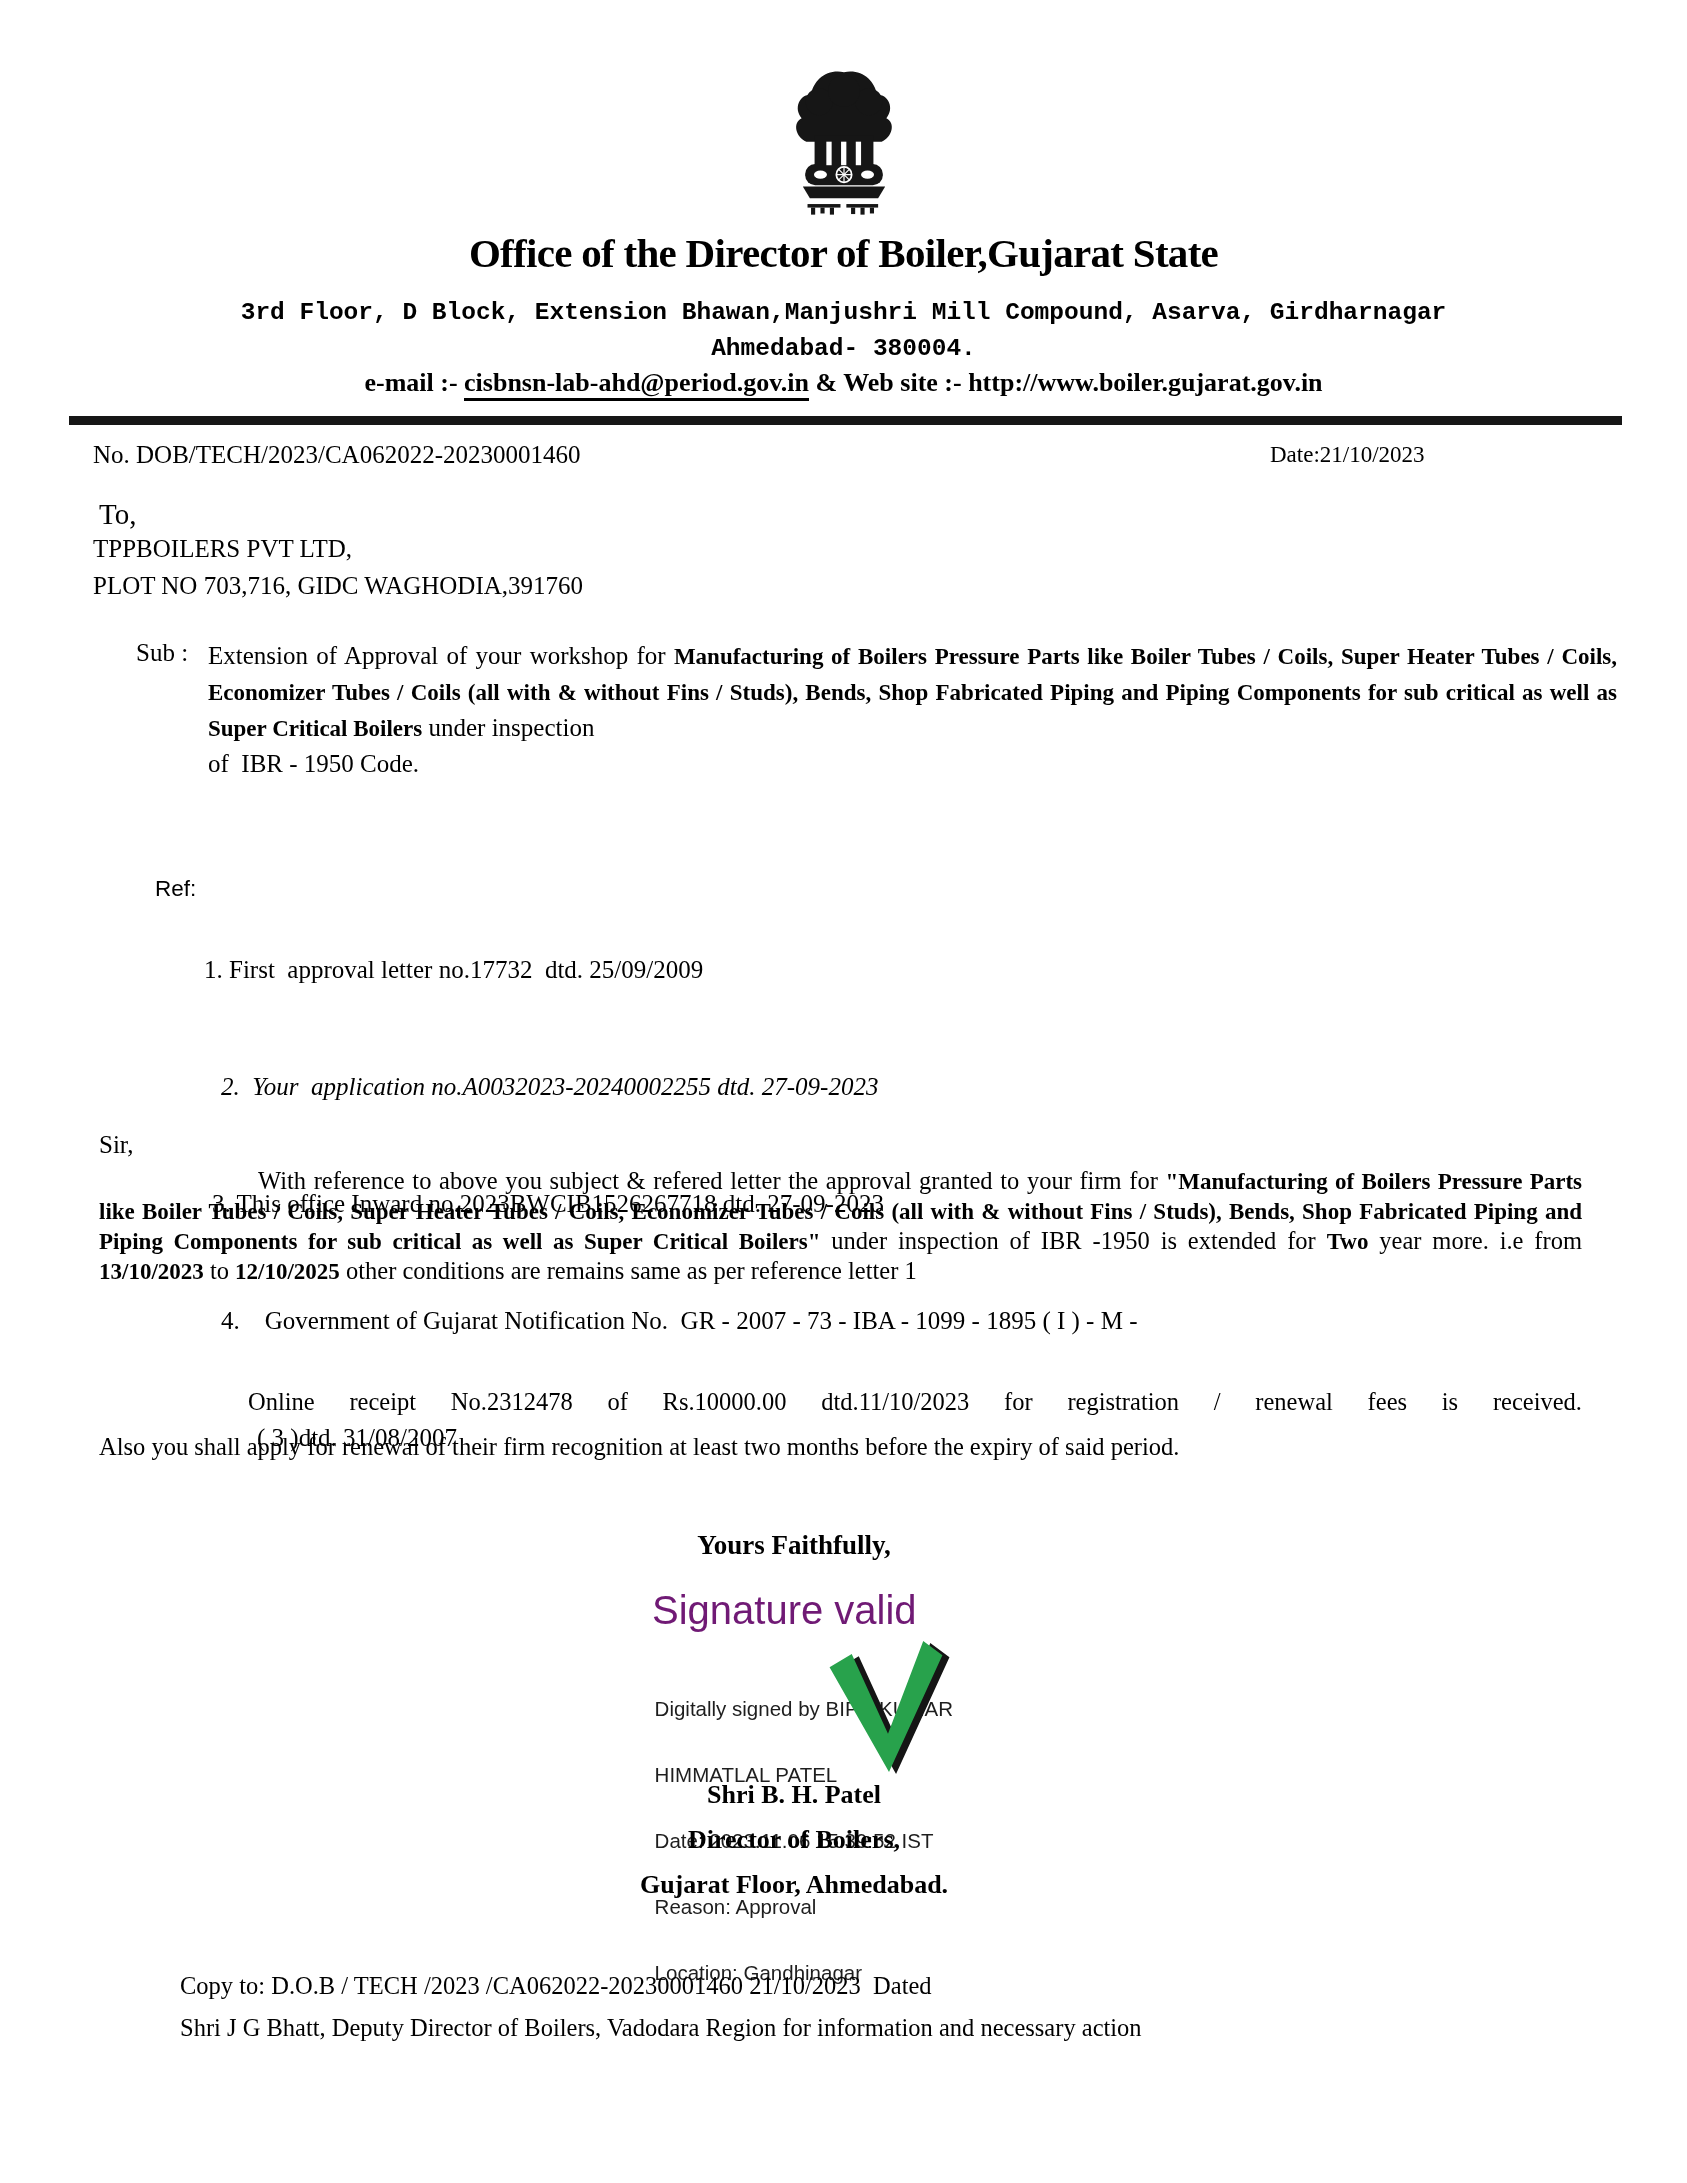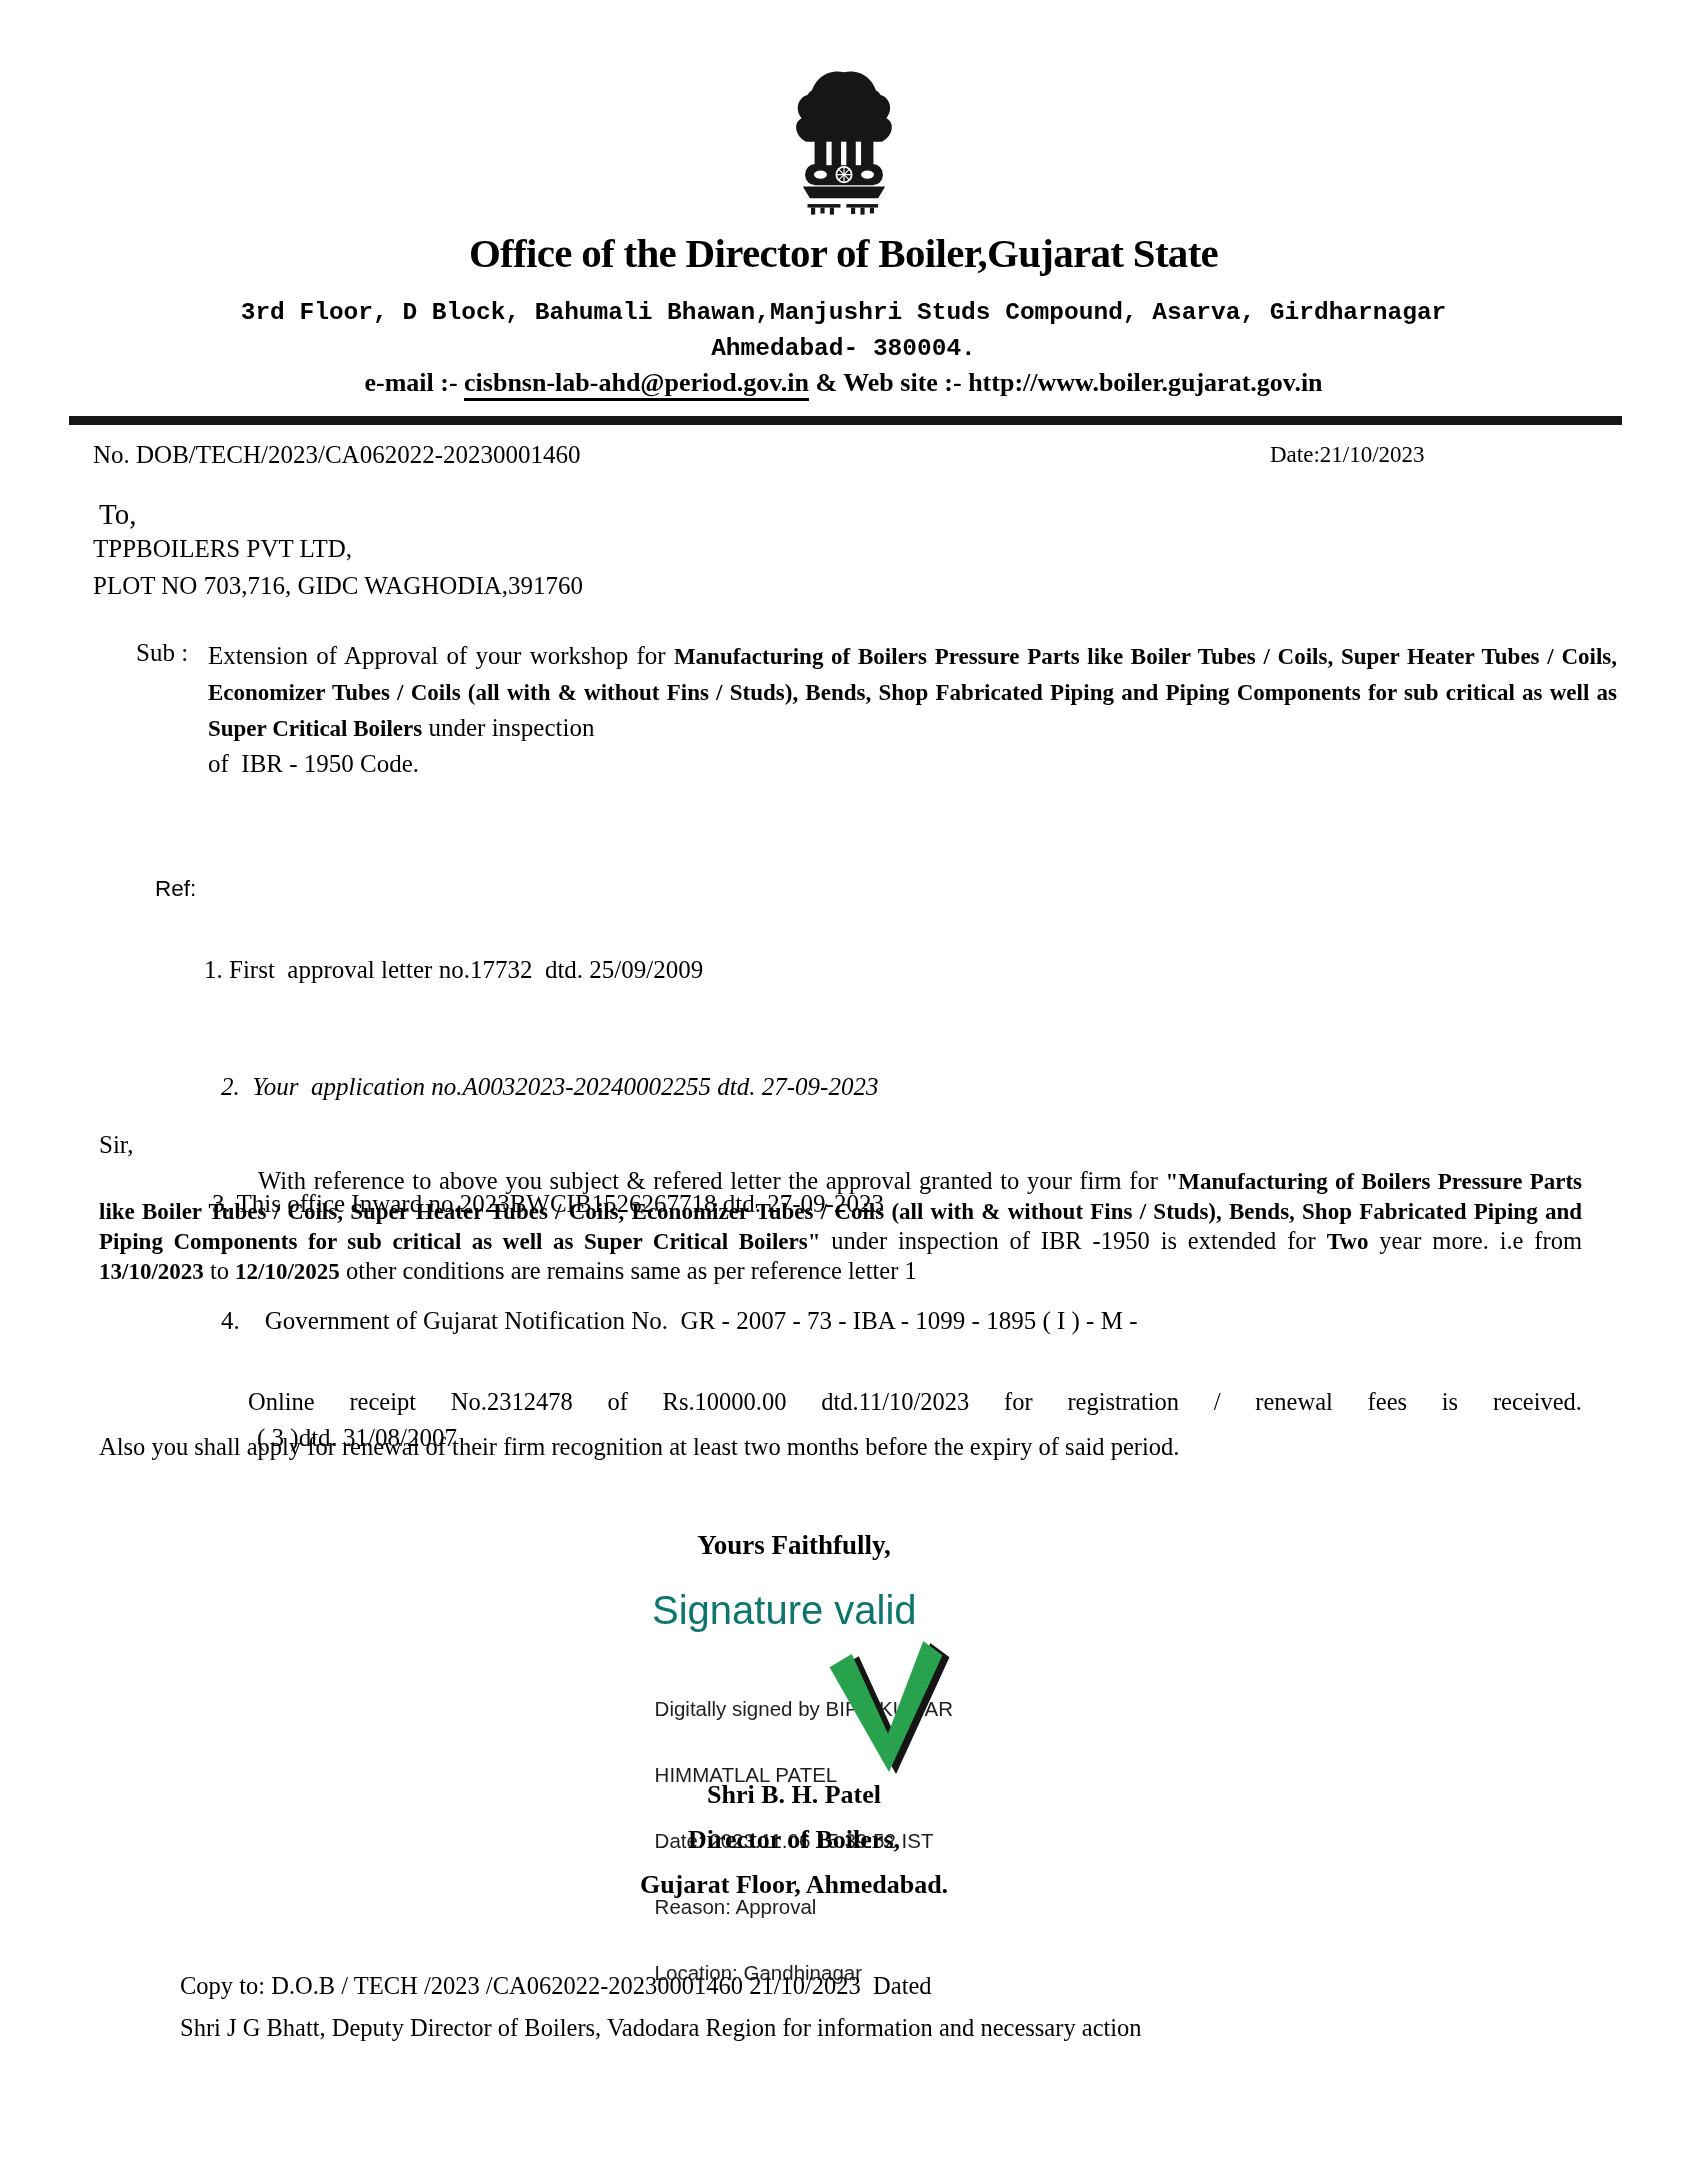--- a/index.html
+++ b/index.html
@@ -47,21 +47,21 @@
          text-align:justify;text-indent:159px;}
   .para1 .b{font-weight:bold;font-size:23px;}
   .para2a{left:99px;top:1388px;width:1483px;font-size:24.5px;text-indent:149px;
           text-align:justify;text-align-last:justify;}
   .para2b{left:99px;top:1433px;width:1483px;font-size:24.5px;}
 
   
   .valediction{left:536px;width:516px;top:1530px;text-align:center;font-weight:bold;font-size:27px;}
   .sig-area{left:652px;top:1588px;width:476px;height:198px;}
   .sig-valid{position:absolute;left:0;top:0;font-family:"Liberation Sans", sans-serif;
-             font-size:40px;color:#0f766e;white-space:pre;}
+             font-size:40px;color:#701a75;white-space:pre;}
   .sig-details{position:absolute;left:2.6px;top:66px;font-family:"Liberation Sans", sans-serif;
                font-size:20.5px;line-height:22px;color:#1e1e1e;white-space:pre;}
   .check{position:absolute;left:167px;top:50px;width:140px;height:136px;}
   .signatory-name{left:536px;width:516px;top:1780px;text-align:center;font-weight:bold;font-size:26px;}
   .signatory-title{left:536px;width:516px;top:1825px;text-align:center;font-weight:bold;font-size:26px;}
   .signatory-org{left:536px;width:516px;top:1870px;text-align:center;font-weight:bold;font-size:26px;}
 
   
   .copy1{left:180px;top:1972px;font-size:24.5px;white-space:pre-wrap;}
   .copy2{left:180px;top:2014px;font-size:24.5px;white-space:pre-wrap;}
@@ -101,21 +101,21 @@
       <g stroke="#ffffff" stroke-width="2">
         <line x1="100" y1="175" x2="100" y2="201"></line>
         <line x1="87" y1="188" x2="113" y2="188"></line>
         <line x1="91" y1="179" x2="109" y2="197"></line>
         <line x1="109" y1="179" x2="91" y2="197"></line>
       </g>
     </svg>
   </div>
 
   <div class="abs center-full office-title">Office of the Director of Boiler,Gujarat State</div>
-  <div class="abs center-full addr addr1">3rd Floor, D Block, Bahumali Bhawan,Manjushri Studs Compound, Asarva, Girdharnagar</div>
+  <div class="abs center-full addr addr1">3rd Floor, D Block, Extension Bhawan,Manjushri Mill Compound, Asarva, Girdharnagar</div>
   <div class="abs center-full addr addr2">Ahmedabad- 380004.</div>
   <div class="abs center-full contact">
     <span>e-mail :- </span><span class="uline">cisbnsn-lab-ahd@period.gov.in</span><span> &amp; Web site :- </span><span>http://www.boiler.gujarat.gov.in</span>
   </div>
   <div class="abs rule"></div>
 
   <div class="abs no-line">No. DOB/TECH/2023/CA062022-20230001460</div>
   <div class="abs date-line">Date:21/10/2023</div>
 
   <div class="abs to-line">To,</div>

